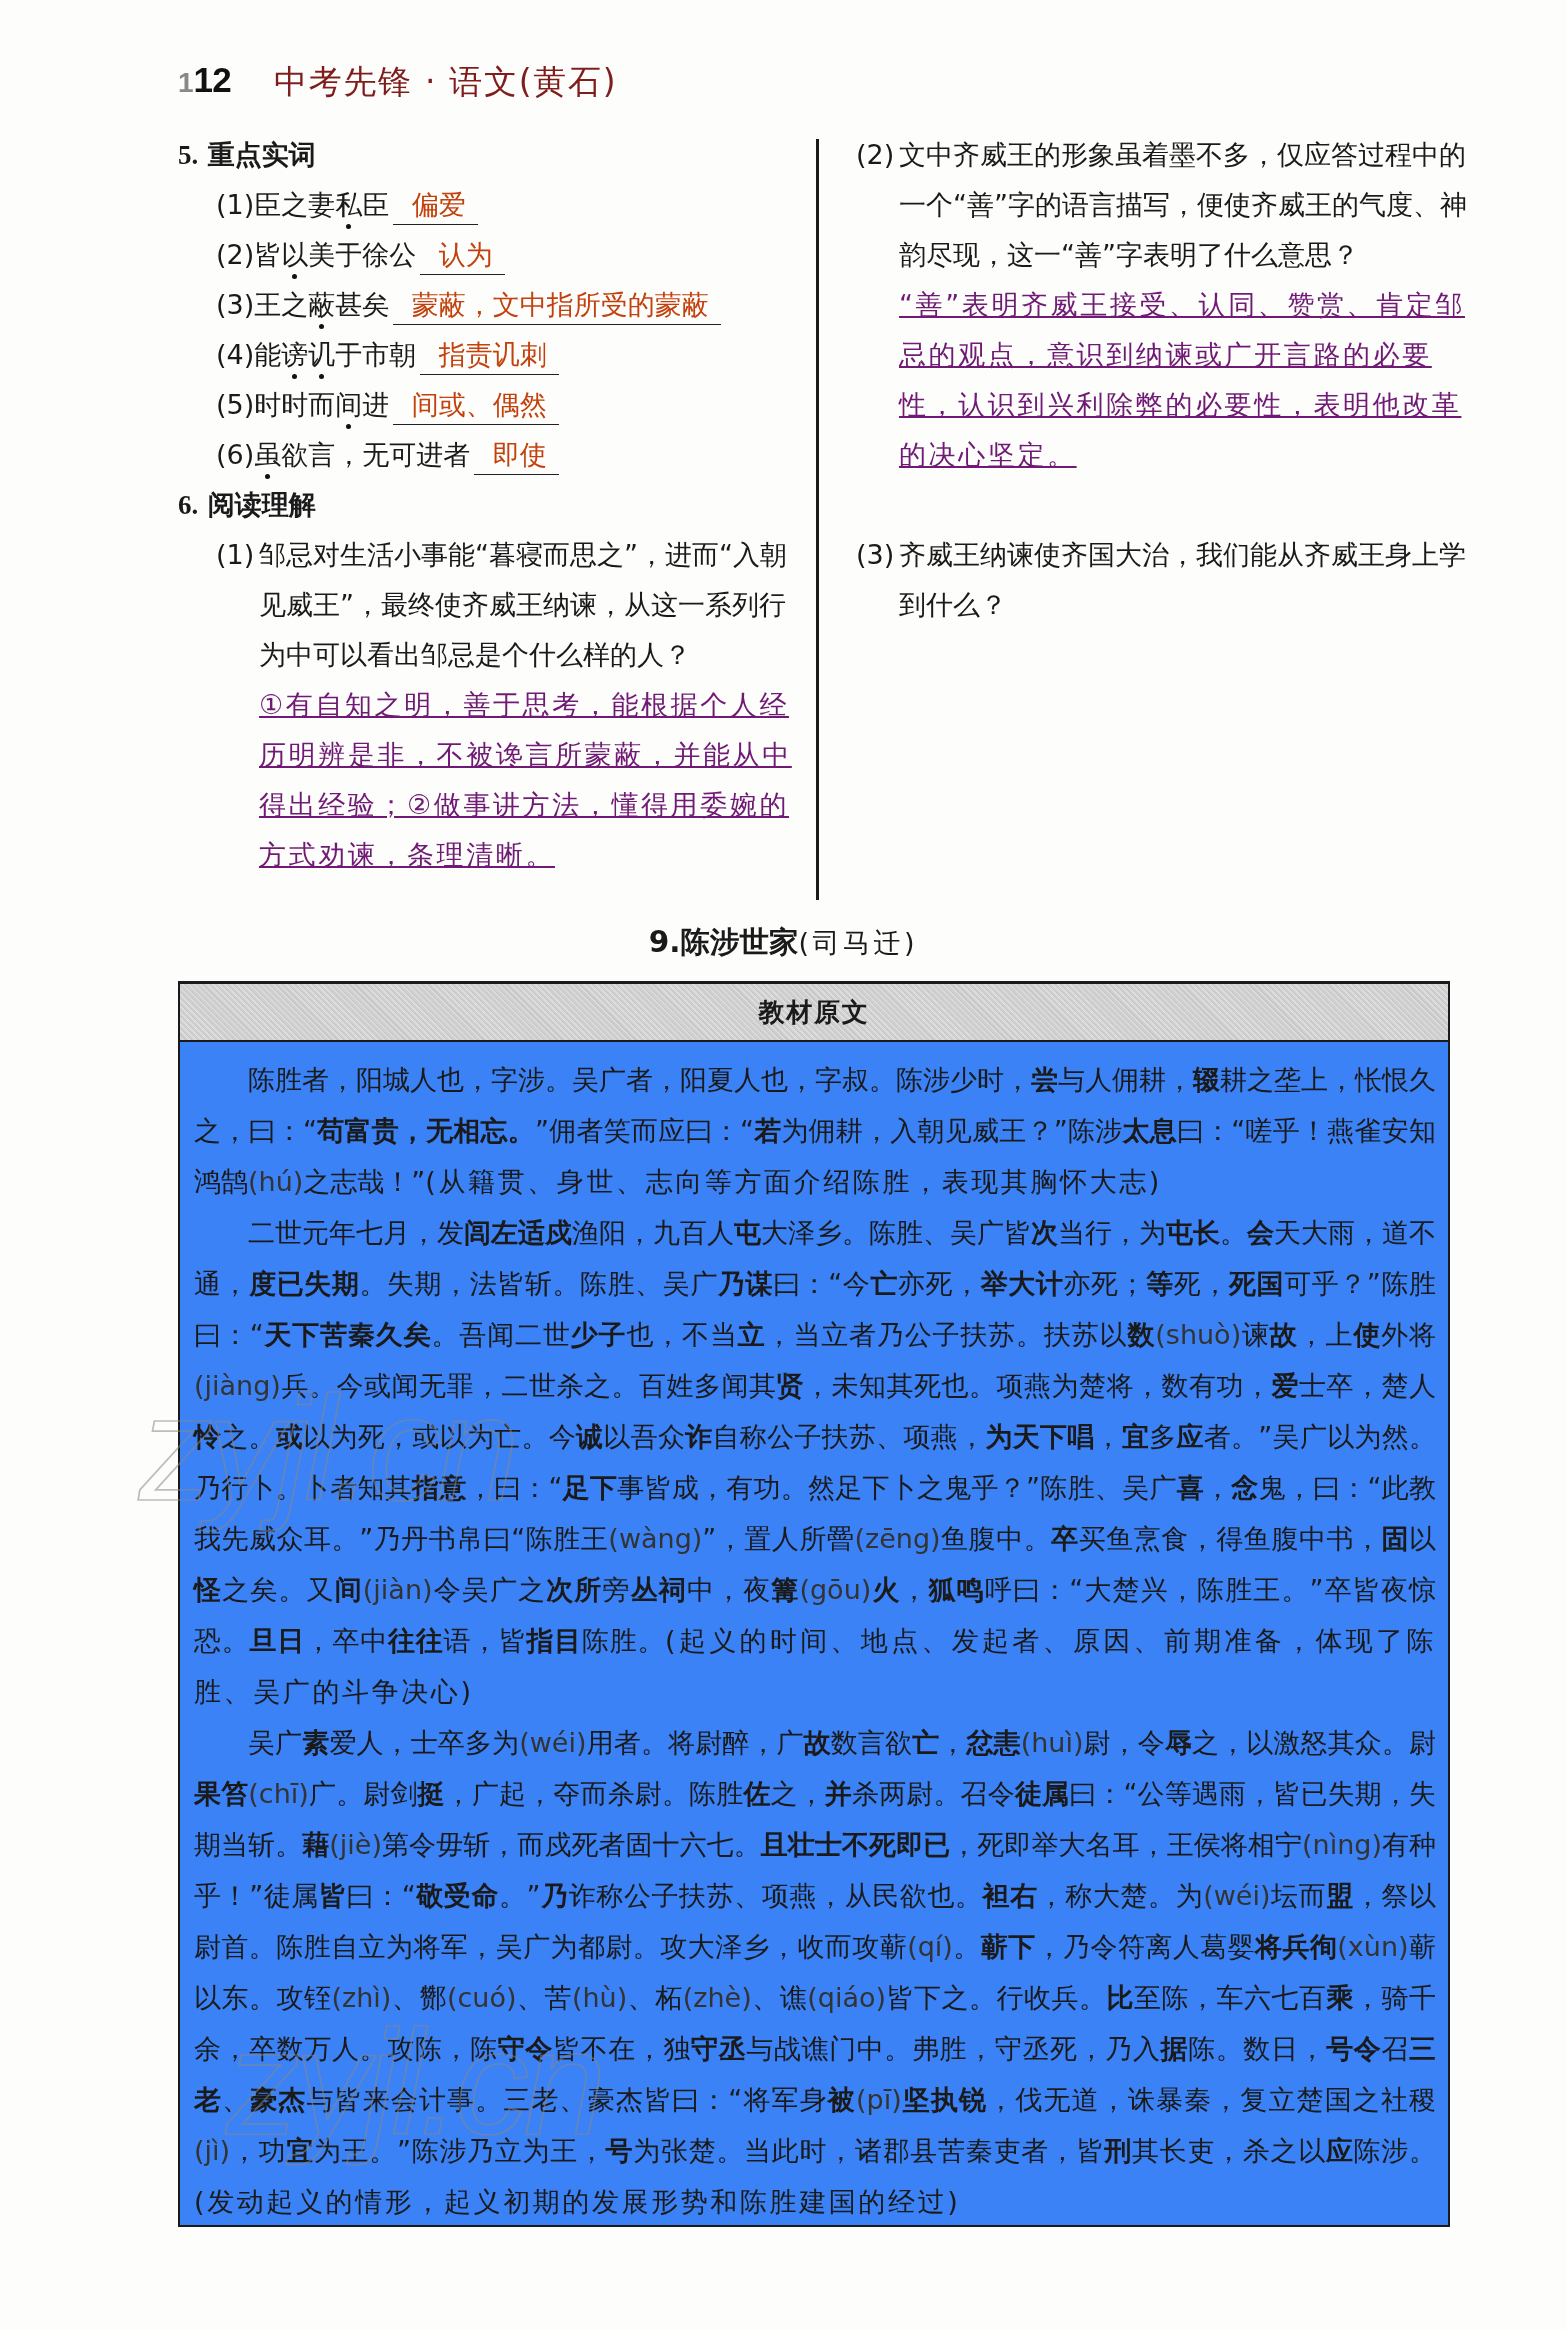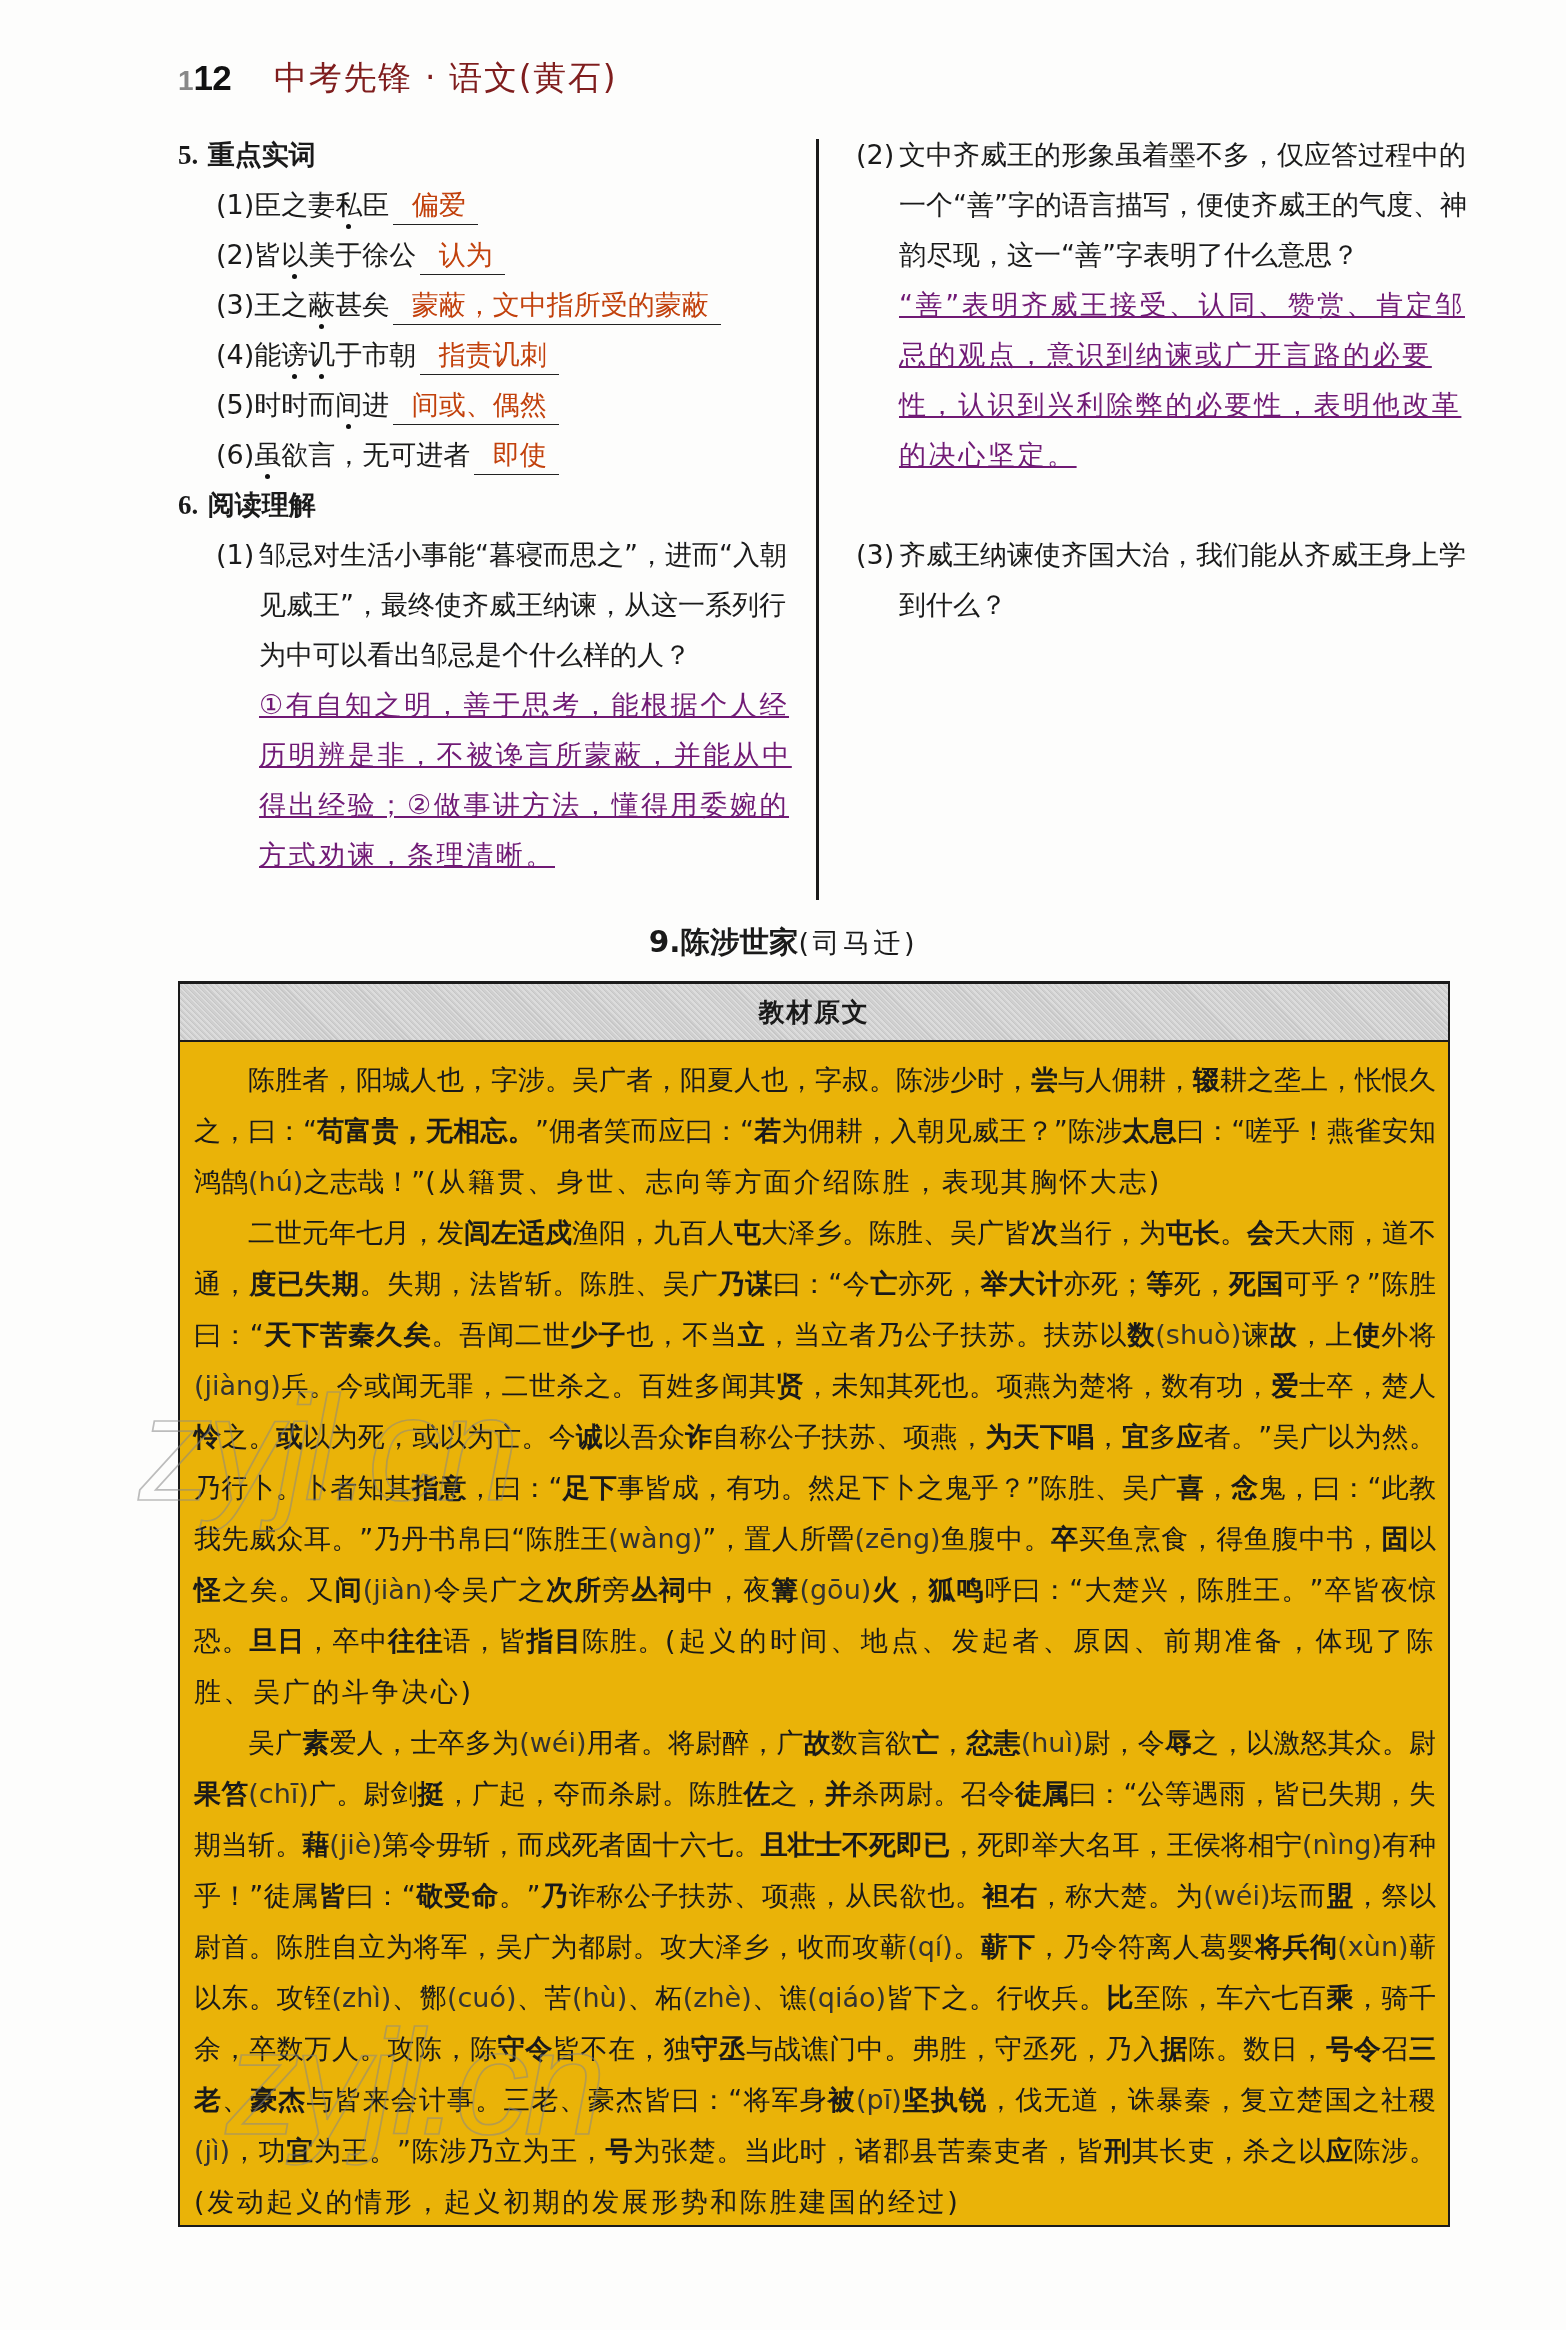--- a/index.html
+++ b/index.html
@@ -1,21 +1,21 @@
 <!DOCTYPE html>
 <html style="font-size:14px"><head>
 <meta charset="utf-8">
 <style>
   html, body { margin:0; padding:0; }
   body {
     width:1567px; height:2330px; background:#fdfdfc; position:relative; overflow:hidden;
     font-family:"DejaVu Sans", "Liberation Sans", sans-serif; color:#1a1a1a;
   }
   .abs { position:absolute; }
-  .header { left:178px; top:52px; height:52px; display:flex; align-items:center; }
+  .header { left:178px; top:60px; height:52px; display:flex; align-items:flex-start; }
   .page-num { font-family:"Liberation Sans", sans-serif; font-weight:bold; font-size:35px; color:#111; letter-spacing:-0.9px; width:70px; }
   .page-num .cut { color:#888; font-size:28px; margin-right:0.9px; }
   .brand { color:#7f1d1d; font-size:33px; margin-left:26px; letter-spacing:1.7px; }
 
   .col { font-size:27px; line-height:50px; }
   .left-col { left:178px; top:130px; width:634px; }
   .right-col { left:856px; top:130px; width:621px; }
   .sec-title { font-weight:bold; font-size:27px; }
   .sec-title .num { font-family:"Liberation Serif", serif; font-weight:bold; }
   .item { padding-left:38px; white-space:nowrap; }
@@ -27,21 +27,21 @@
   .q .body .lbl { display:inline-block; width:43px; text-indent:0; }
   .ans { color:#701a75; padding-left:43px; letter-spacing:2.6px; display:block;text-decoration:underline; }
   .right-col .q { padding-left:0; }
 
   .divider { left:816px; top:139px; width:2.6px; height:761px; background:#1a1a1a; }
 
   .lesson-title { left:0; width:1567px; top:921px; text-align:center; font-size:29.5px; line-height:43px; }
   .lesson-title .t { font-weight:bold; }
   .lesson-title .a { font-size:27px; letter-spacing:3.5px; }
 
-  .box { left:178px; top:981px; width:1268px; height:1241px; border:2.6px solid #1a1a1a; border-top-width:3.5px; background:#eab308; }
+  .box { left:178px; top:981px; width:1268px; height:1241px; border:2.6px solid #1a1a1a; border-top-width:3.5px; background:#3b82f6; }
   .box-head { height:56px; border-bottom:2.6px solid #1a1a1a;
     background:repeating-linear-gradient(45deg,#cfcfcf 0 1.7px,#dcdcdc 1.7px 3.5px,#c6c6c6 3.5px 4.3px);
     display:flex; align-items:center; justify-content:center; font-size:26px; font-weight:bold; letter-spacing:1.7px; }
   .passage { padding:12px 12px 0 14px; font-size:27px; line-height:51px; text-align:justify; }
   .passage p { margin:0; text-indent:2em; }
   .passage b { font-weight:bold; }
   .py { font-size:27px; color:#333; }
   .note { letter-spacing:2.6px; }
 
   .watermark { color:transparent; -webkit-text-stroke:1.7px #888; font-family:"Liberation Sans", sans-serif; font-size:148px; font-style:italic; letter-spacing:-5.2px; opacity:0.55; pointer-events:none; }

